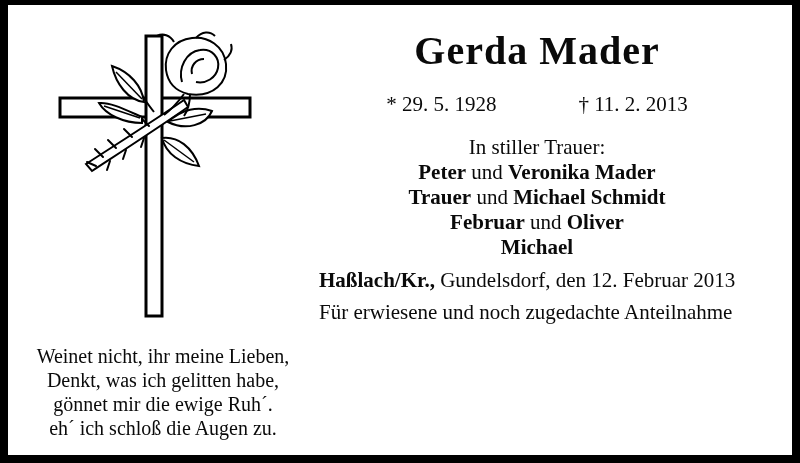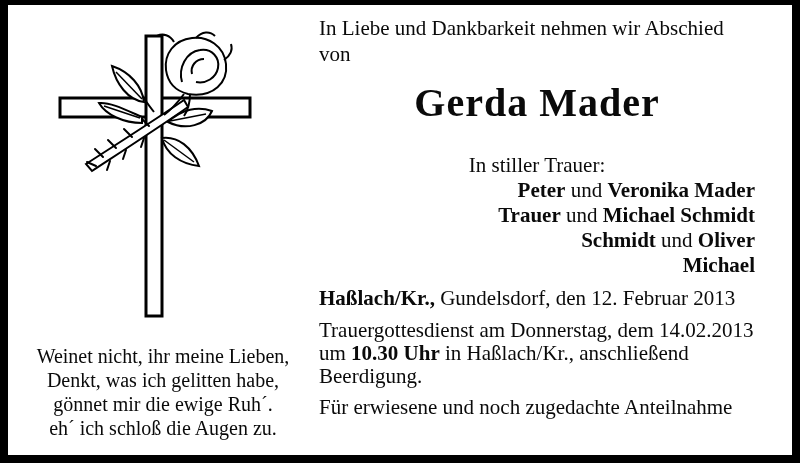--- a/index.html
+++ b/index.html
@@ -18,21 +18,21 @@
   .poem {
     position:absolute; left:20px; top:339px; width:270px;
     text-align:center; 
     font-size:20px; line-height:24px;
   }
   .col { position:absolute; left:311px; top:10px; width:436px; }
   .intro  { font-size:21px; line-height:26px; text-align:left; }
   .name   { font-size:40px; font-weight:bold; line-height:64px; text-align:center; margin-top:4px; letter-spacing:1px; }
   .dates  { display:flex; justify-content:center; gap:82px; font-size:21px; line-height:26px; margin-top:8px; }
   .stiller  { text-align:center; font-size:21px; line-height:25px; margin-top:18px; }
-  .mourners { text-align:right; font-size:21px; line-height:25px; }
+  .mourners { text-align:center; font-size:21px; line-height:25px; }
   .b { font-weight:bold; }
   .place   { font-size:21px; line-height:25px; margin-top:8px; }
   .service { font-size:21px; line-height:23px; margin-top:8px; }
   .thanks  { font-size:21px; line-height:22px; margin-top:8px; }
 </style>
 </head>
 <body>
 
 <div class="page">
 
@@ -68,63 +68,58 @@
 
   <div class="poem">
     <div>Weinet nicht, ihr meine Lieben,</div>
     <div>Denkt, was ich gelitten habe,</div>
     <div>gönnet mir die ewige Ruh´.</div>
     <div>eh´ ich schloß die Augen zu.</div>
   </div>
 
   <div class="col">
 
-    <div class="intro">In Liebe und Dankbarkeit nehmen wir Abschied von</div>
 
     <div class="name">Gerda Mader</div>
 
+    <div class="dates">
+      <span>* 29. 5. 1928</span>
+      <span>† 11. 2. 2013</span>
+    </div>
 
     <div class="stiller">In stiller Trauer:</div>
 
     <div class="mourners">
       <div>
         <span class="b">Peter</span>
         <span>und</span>
         <span class="b">Veronika Mader</span>
       </div>
       <div>
         <span class="b">Trauer</span>
         <span>und</span>
         <span class="b">Michael Schmidt</span>
       </div>
       <div>
-        <span class="b">Schmidt</span>
+        <span class="b">Februar</span>
         <span>und</span>
         <span class="b">Oliver</span>
       </div>
       <div>
         <span class="b">Michael</span>
         <span></span>
         <span class="b"></span>
       </div>
     </div>
 
     <div class="place">
       <span class="b">Haßlach/Kr.,</span>
       <span>Gundelsdorf, den 12. Februar 2013</span>
     </div>
 
-    <div class="service">
-      <div>Trauergottesdienst am Donnerstag, dem 14.02.2013</div>
-      <div>
-        <span>um</span>
-        <span class="b">10.30 Uhr</span>
-        <span>in Haßlach/Kr., anschließend Beerdigung.</span>
-      </div>
-    </div>
 
     <div class="thanks">
       <div>Für erwiesene und noch zugedachte Anteilnahme</div>
 
     </div>
 
   </div>
 </div>
 
 </body></html>

